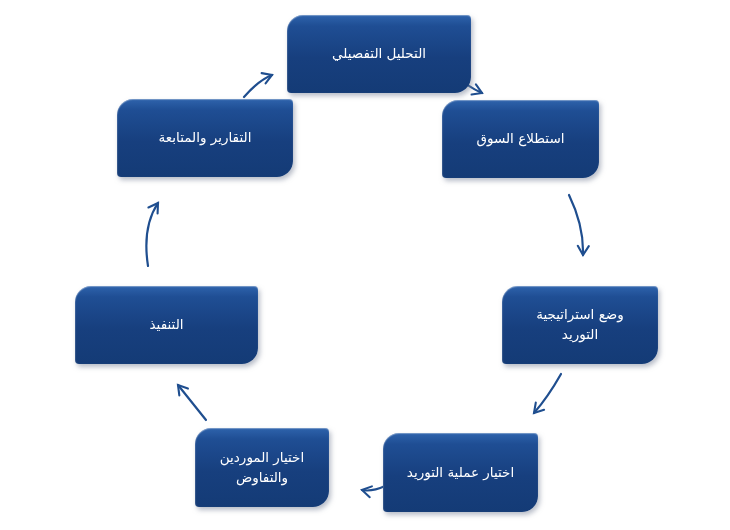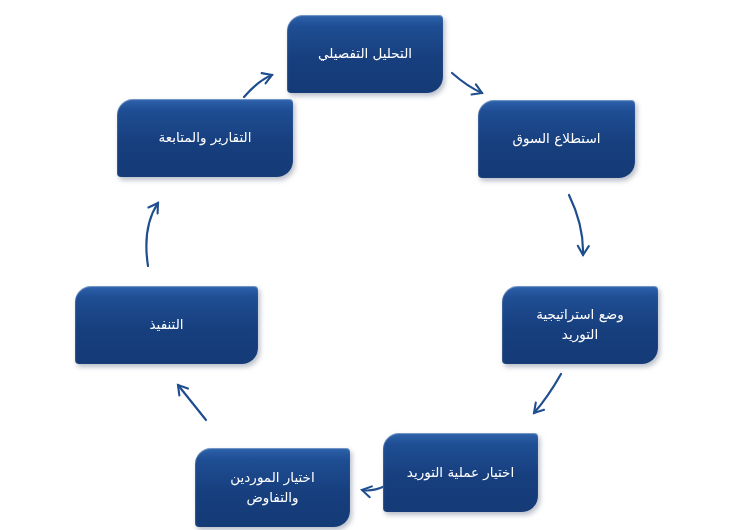--- a/index.html
+++ b/index.html
@@ -20,25 +20,25 @@
     font-size:13.5px;
     line-height:1.45;
     padding:6px 14px;
     box-sizing:border-box;
     background:linear-gradient(180deg,#2e63ac 0%,#1f4e94 14%,#173f7e 55%,#143b76 100%);
     border-radius:16px 4px 16px 4px;
     box-shadow:2px 3px 5px rgba(125,135,155,0.55),
                inset 0 1px 1px rgba(255,255,255,0.35),
                inset 1px 0 1px rgba(255,255,255,0.12);
   }
-  .n0{left:287px;top:15px; width:156px;height:78px;}
-  .n1{left:478px;top:100px;width:157px;height:78px;}
+  .n0{left:287px;top:15px; width:184px;height:78px;}
+  .n1{left:442px;top:100px;width:157px;height:78px;}
   .n2{left:502px;top:286px;width:156px;height:78px;}
   .n3{left:383px;top:433px;width:155px;height:79px;}
-  .n4{left:195px;top:448px;width:155px;height:79px;}
+  .n4{left:195px;top:428px;width:134px;height:79px;}
   .n5{left:75px; top:286px;width:183px;height:78px;}
   .n6{left:117px;top:99px; width:176px;height:78px;}
 </style>
 </head>
 <body>
 
 <div class="canvas">
 
   <svg class="arrow-layer" viewBox="0 0 730 530" xmlns="http://www.w3.org/2000/svg">
     <defs>

